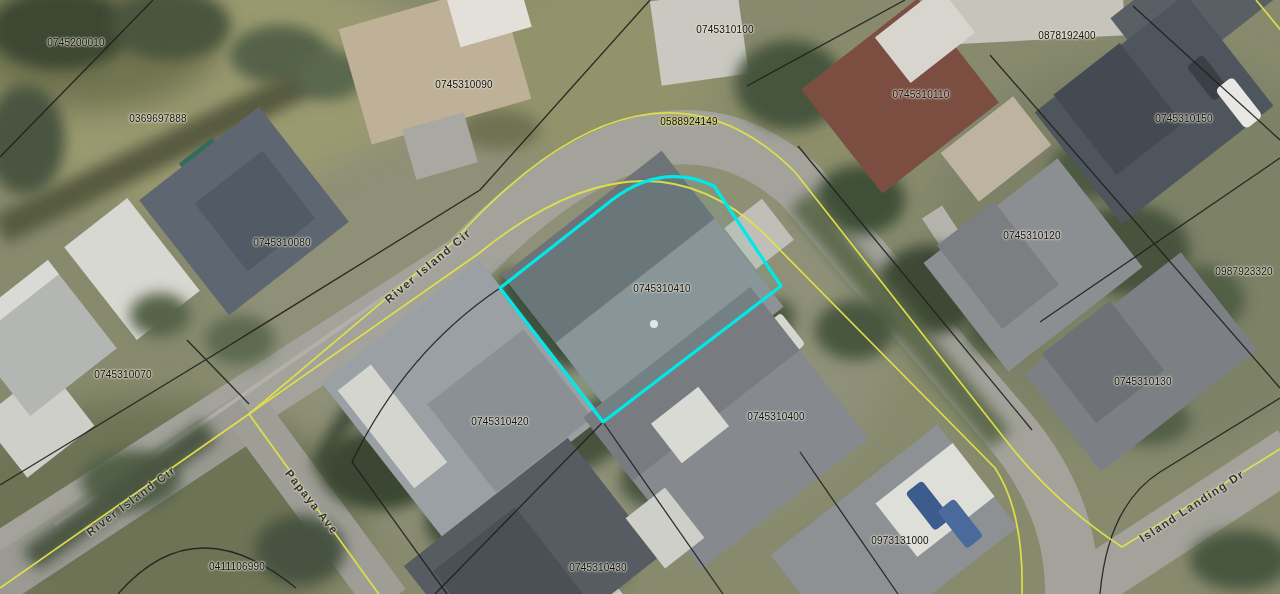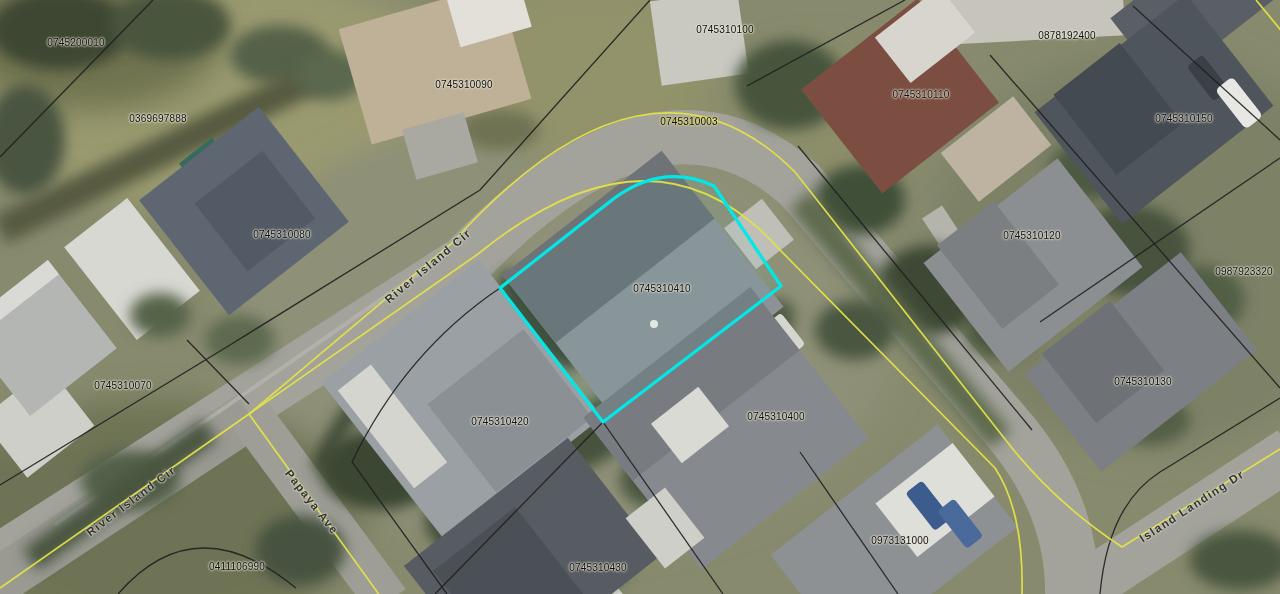--- a/index.html
+++ b/index.html
@@ -179,28 +179,28 @@
   </g>
 
   <path d="M 500 288 L 612 200 Q 662 162 714 186 L 781 286 L 603 422 Z" fill="rgba(0,232,232,0.04)" stroke="#00E8E8" stroke-width="3.2" stroke-linejoin="round"></path>
 </svg>
 
 <div class="labels">
   <span class="plabel" style="left:52px;top:42px">0745200010</span>
   <span class="plabel" style="left:134px;top:118px">0369697888</span>
   <span class="plabel" style="left:440px;top:84px">0745310090</span>
   <span class="plabel" style="left:701px;top:29px">0745310100</span>
-  <span class="plabel road" style="left:665px;top:121px">0745310003</span>
+  <span class="plabel road" style="left:665px;top:121px">0588924149</span>
   <span class="plabel" style="left:897px;top:94px">0745310110</span>
   <span class="plabel" style="left:1043px;top:35px">0878192400</span>
   <span class="plabel" style="left:1160px;top:118px">0745310150</span>
   <span class="plabel" style="left:1008px;top:235px">0745310120</span>
   <span class="plabel" style="left:1220px;top:271px">0987923320</span>
-  <span class="plabel" style="left:258px;top:234px">0745310080</span>
-  <span class="plabel" style="left:99px;top:385px">0745310070</span>
+  <span class="plabel" style="left:258px;top:242px">0745310080</span>
+  <span class="plabel" style="left:99px;top:374px">0745310070</span>
   <span class="plabel" style="left:638px;top:288px">0745310410</span>
   <span class="plabel" style="left:476px;top:421px">0745310420</span>
   <span class="plabel" style="left:752px;top:416px">0745310400</span>
   <span class="plabel" style="left:1119px;top:381px">0745310130</span>
   <span class="plabel" style="left:574px;top:567px">0745310430</span>
   <span class="plabel" style="left:876px;top:540px">0973131000</span>
   <span class="plabel" style="left:213px;top:566px">0411106990</span>
 
   <span class="slabel" style="left:428px;top:266px;transform:translate(-50%,-50%) rotate(-40deg)">River Island Cir</span>
   <span class="slabel" style="left:131px;top:501px;transform:translate(-50%,-50%) rotate(-37deg)">River Island Cir</span>

